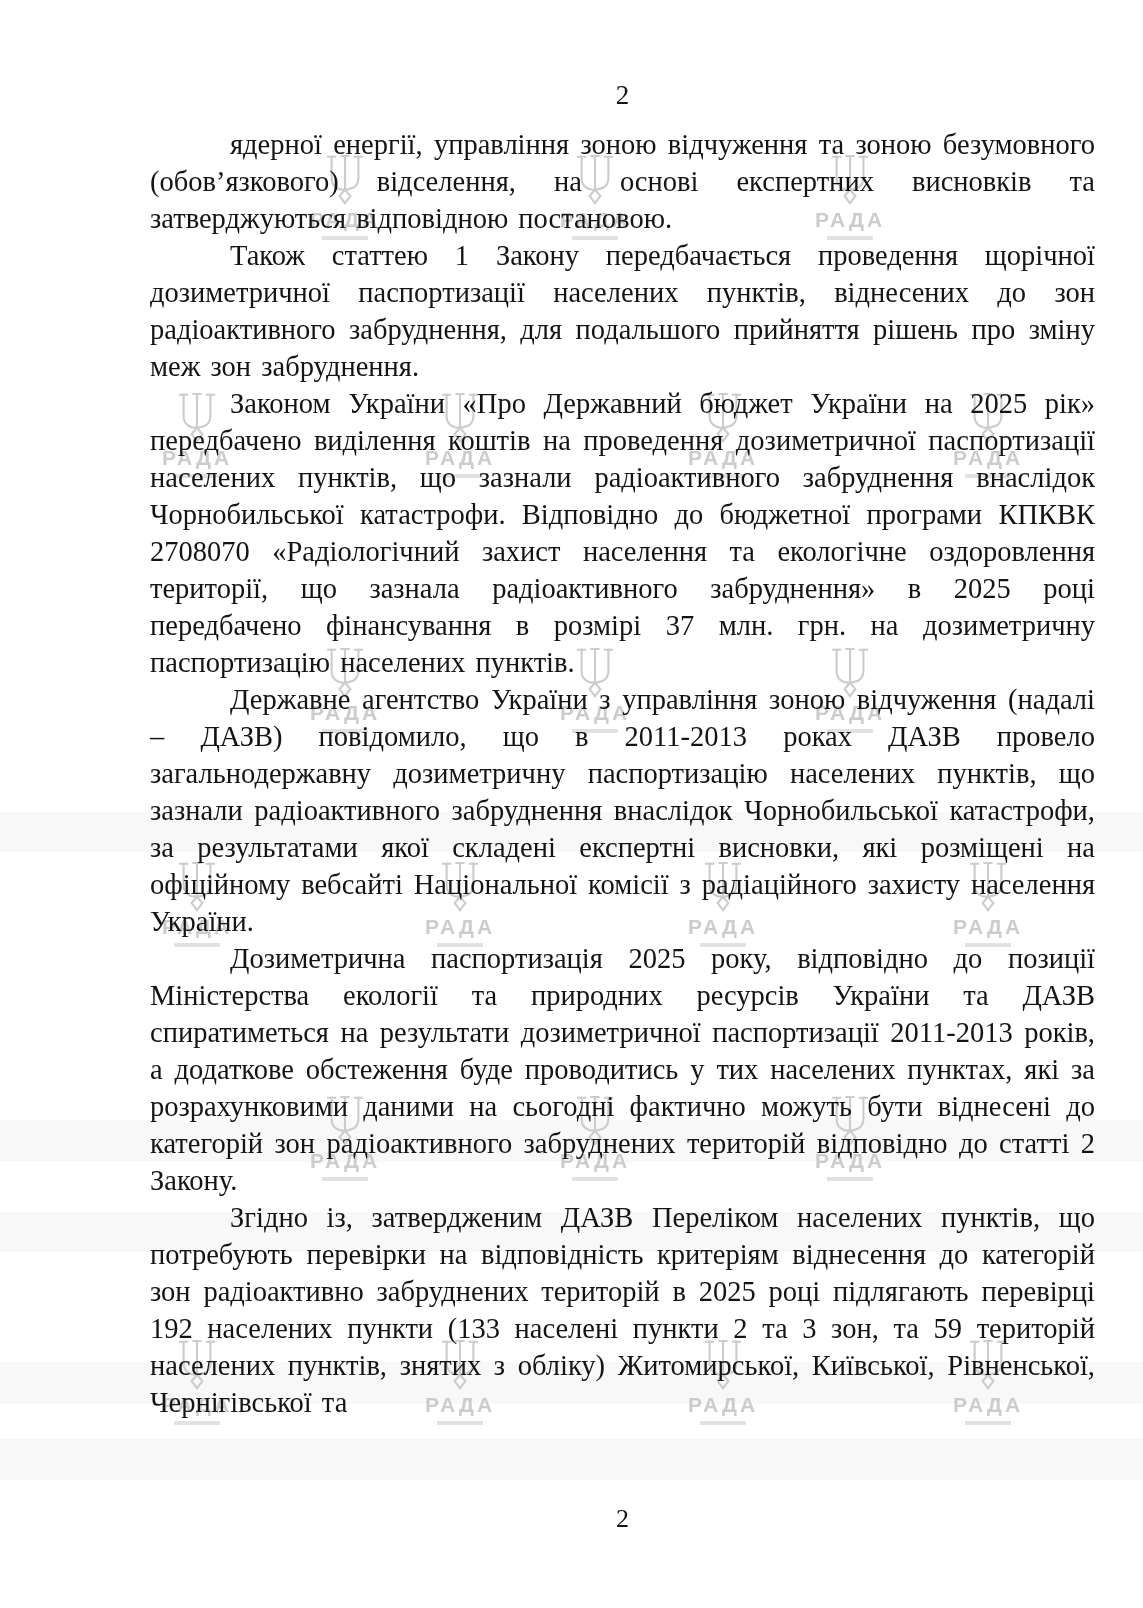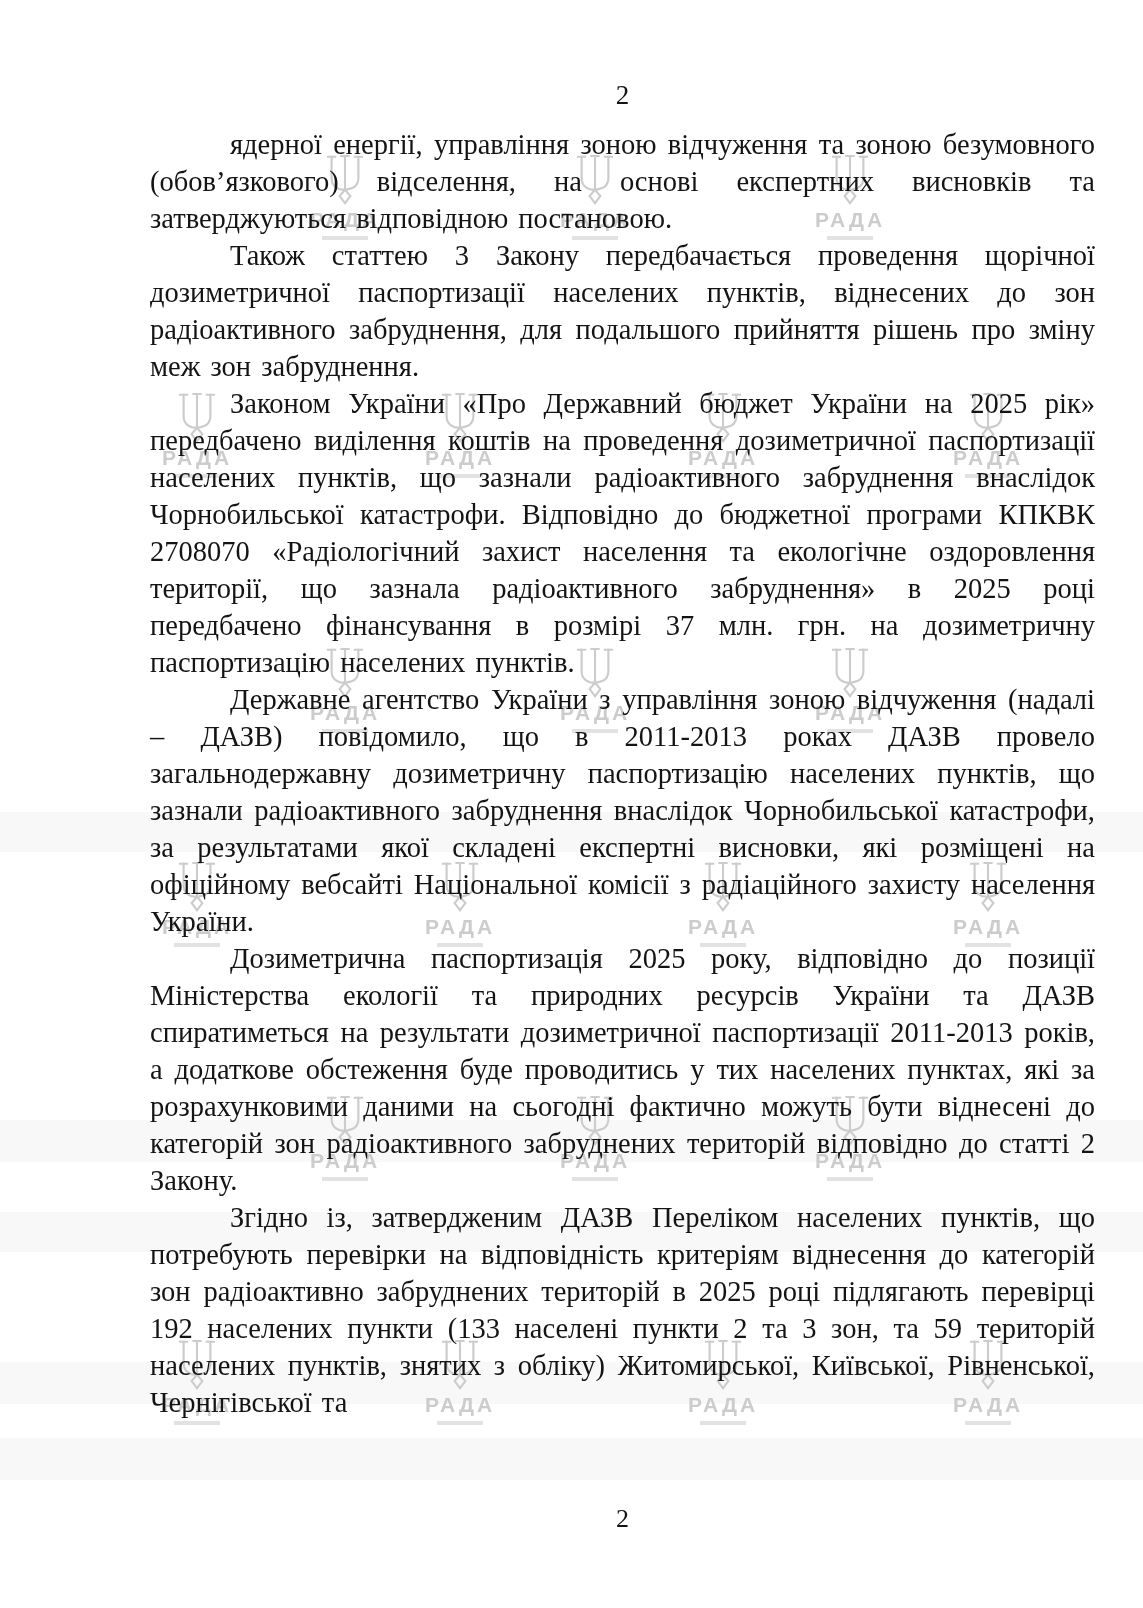--- a/index.html
+++ b/index.html
@@ -361,21 +361,21 @@
         </svg>
         <div class="wm-label">РАДА</div>
         <div class="wm-caption"></div>
       </div>
     </div>
 
   <div class="pagenum-top">2</div>
 
   <div class="content">
     <p>ядерної енергії, управління зоною відчуження та зоною безумовного (обов’язкового) відселення, на основі експертних висновків та затверджуються відповідною постановою.</p>
-    <p>Також статтею 3 Закону передбачається проведення щорічної дозиметричної паспортизації населених пунктів, віднесених до зон радіоактивного забруднення, для подальшого прийняття рішень про зміну меж зон забруднення.</p>
+    <p>Також статтею 1 Закону передбачається проведення щорічної дозиметричної паспортизації населених пунктів, віднесених до зон радіоактивного забруднення, для подальшого прийняття рішень про зміну меж зон забруднення.</p>
     <p>Законом України «Про Державний бюджет України на 2025 рік» передбачено виділення коштів на проведення дозиметричної паспортизації населених пунктів, що зазнали радіоактивного забруднення внаслідок Чорнобильської катастрофи. Відповідно до бюджетної програми КПКВК 2708070 «Радіологічний захист населення та екологічне оздоровлення території, що зазнала радіоактивного забруднення» в 2025 році передбачено фінансування в розмірі 37 млн. грн. на дозиметричну паспортизацію населених пунктів.</p>
     <p>Державне агентство України з управління зоною відчуження (надалі – ДАЗВ) повідомило, що в 2011-2013 роках ДАЗВ провело загальнодержавну дозиметричну паспортизацію населених пунктів, що зазнали радіоактивного забруднення внаслідок Чорнобильської катастрофи, за результатами якої складені експертні висновки, які розміщені на офіційному вебсайті Національної комісії з радіаційного захисту населення України.</p>
     <p>Дозиметрична паспортизація 2025 року, відповідно до позиції Міністерства екології та природних ресурсів України та ДАЗВ спиратиметься на результати дозиметричної паспортизації 2011-2013 років, а додаткове обстеження буде проводитись у тих населених пунктах, які за розрахунковими даними на сьогодні фактично можуть бути віднесені до категорій зон радіоактивного забруднених територій відповідно до статті 2 Закону.</p>
     <p>Згідно із, затвердженим ДАЗВ Переліком населених пунктів, що потребують перевірки на відповідність критеріям віднесення до категорій зон радіоактивно забруднених територій в 2025 році підлягають перевірці 192 населених пункти (133 населені пункти 2 та 3 зон, та 59 територій населених пунктів, знятих з обліку) Житомирської, Київської, Рівненської, Чернігівської та</p>
   </div>
 
   <div class="pagenum-bottom">2</div>
 
 </div>
 

